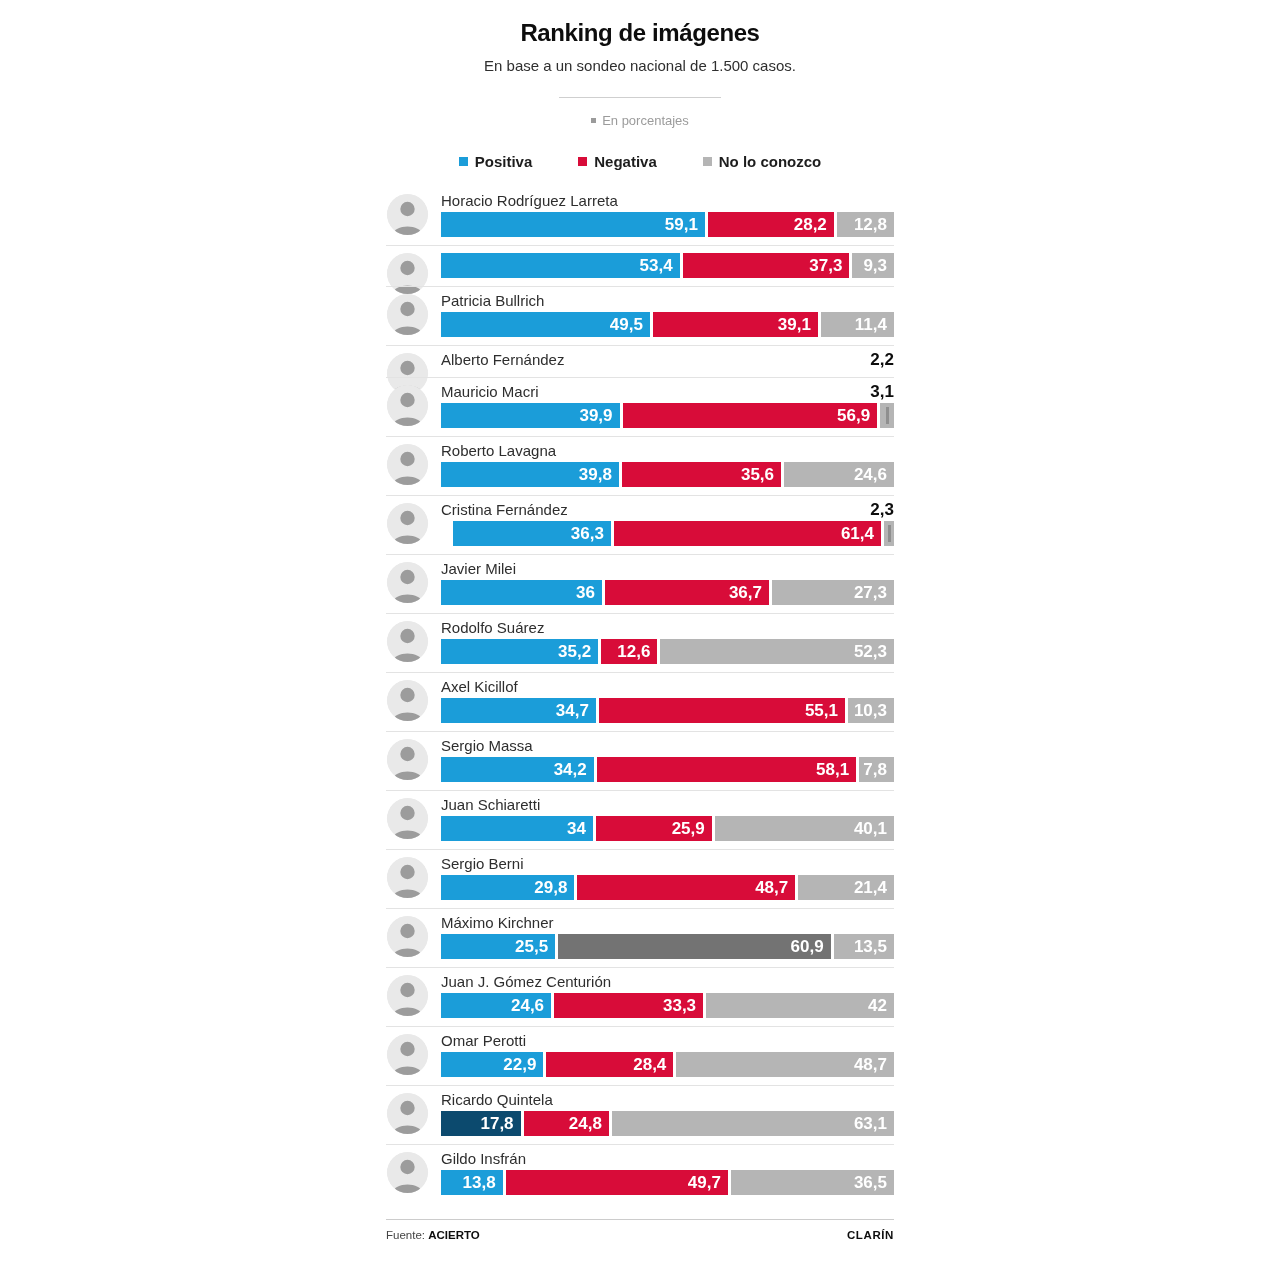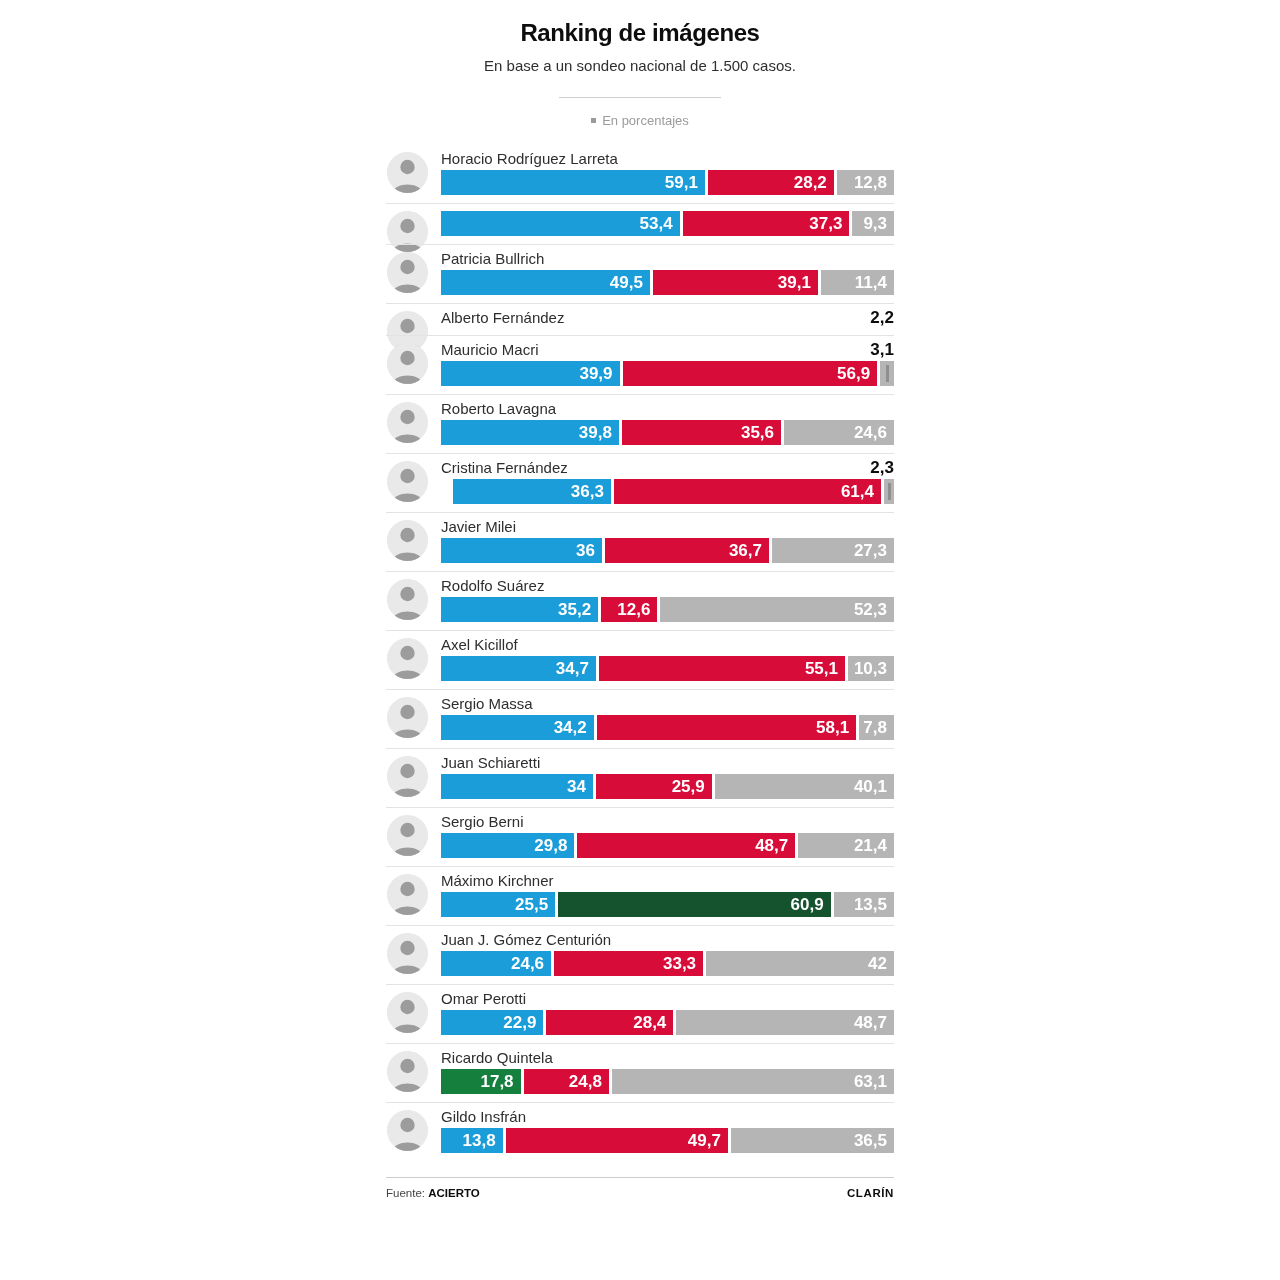--- a/index.html
+++ b/index.html
@@ -131,20 +131,34 @@
 </style>
 </head>
 <body>
 
 <div class="wrap">
   <div class="title">Ranking de imágenes</div>
   <div class="subtitle">En base a un sondeo nacional de 1.500 casos.</div>
   <div class="sep-line"></div>
   <div class="note"><span class="bullet"></span><span>En porcentajes</span></div>
 
+  <div class="legend" id="legend">
+      <span class="legend-item">
+        <span class="legend-swatch" style="background: rgb(27, 157, 217);"></span>
+        <span>Positiva</span>
+      </span>
+      <span class="legend-item">
+        <span class="legend-swatch" style="background: rgb(216, 12, 57);"></span>
+        <span>Negativa</span>
+      </span>
+      <span class="legend-item">
+        <span class="legend-swatch" style="background: rgb(181, 181, 181);"></span>
+        <span>No lo conozco</span>
+      </span>
+    </div>
 
   <div class="rows" id="rows">
   <div class="row">
     <span class="avatar">
       <svg viewBox="0 0 41 41">
         <circle cx="20.5" cy="20.5" r="20.5" fill="#e9e9e9"></circle>
         <circle cx="20.5" cy="15" r="7.2" fill="#9c9c9c"></circle>
         <path d="M6 41 C6 29.5 35 29.5 35 41 Z" fill="#9c9c9c"></path>
       </svg>
     </span>
@@ -459,21 +473,21 @@
       </svg>
     </span>
     <div class="name-line">
       <span class="name">Máximo Kirchner</span>
 
     </div>
     <div class="bar">
       <div class="seg seg-pos" style="background: rgb(27, 157, 217); flex-grow: 25.5;">
             <span class="seg-label">25,5</span>
           </div>
-      <div class="seg seg-neg" style="background: #14532d; flex-grow: 60.9;">
+      <div class="seg seg-neg" style="background: #737373; flex-grow: 60.9;">
             <span class="seg-label">60,9</span>
           </div>
       <div class="seg seg-unk" style="background: rgb(181, 181, 181); flex-grow: 13.5;">
             <span class="seg-label">13,5</span>
           </div>
     </div>
   </div>
 
   <div class="row">
     <span class="avatar">
@@ -531,21 +545,21 @@
         <circle cx="20.5" cy="20.5" r="20.5" fill="#e9e9e9"></circle>
         <circle cx="20.5" cy="15" r="7.2" fill="#9c9c9c"></circle>
         <path d="M6 41 C6 29.5 35 29.5 35 41 Z" fill="#9c9c9c"></path>
       </svg>
     </span>
     <div class="name-line">
       <span class="name">Ricardo Quintela</span>
 
     </div>
     <div class="bar">
-      <div class="seg seg-pos" style="background: #15803d; flex-grow: 17.8;">
+      <div class="seg seg-pos" style="background: #0c4a6e; flex-grow: 17.8;">
             <span class="seg-label">17,8</span>
           </div>
       <div class="seg seg-neg" style="background: rgb(216, 12, 57); flex-grow: 19.1;">
             <span class="seg-label">24,8</span>
           </div>
       <div class="seg seg-unk" style="background: rgb(181, 181, 181); flex-grow: 63.1;">
             <span class="seg-label">63,1</span>
           </div>
     </div>
   </div>

